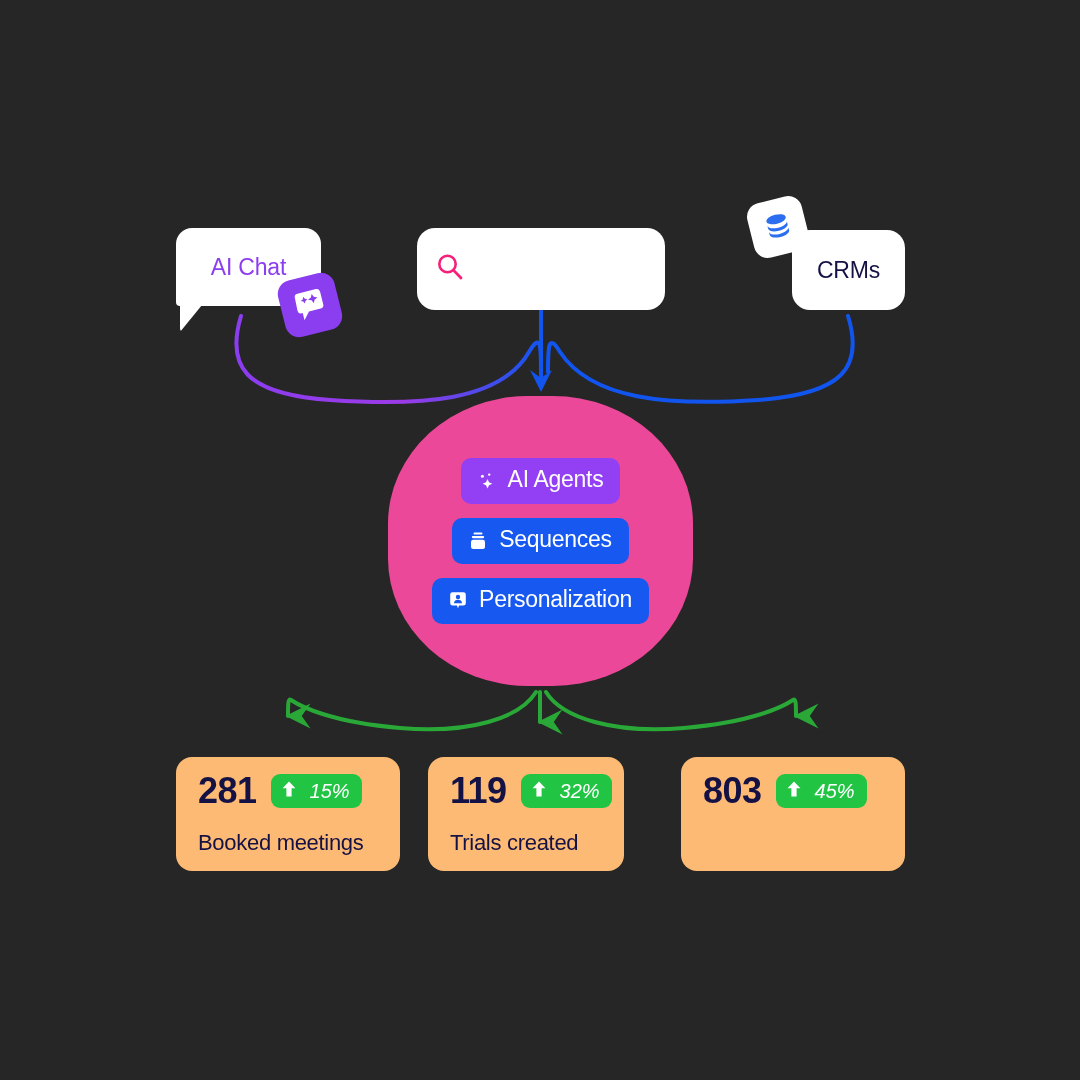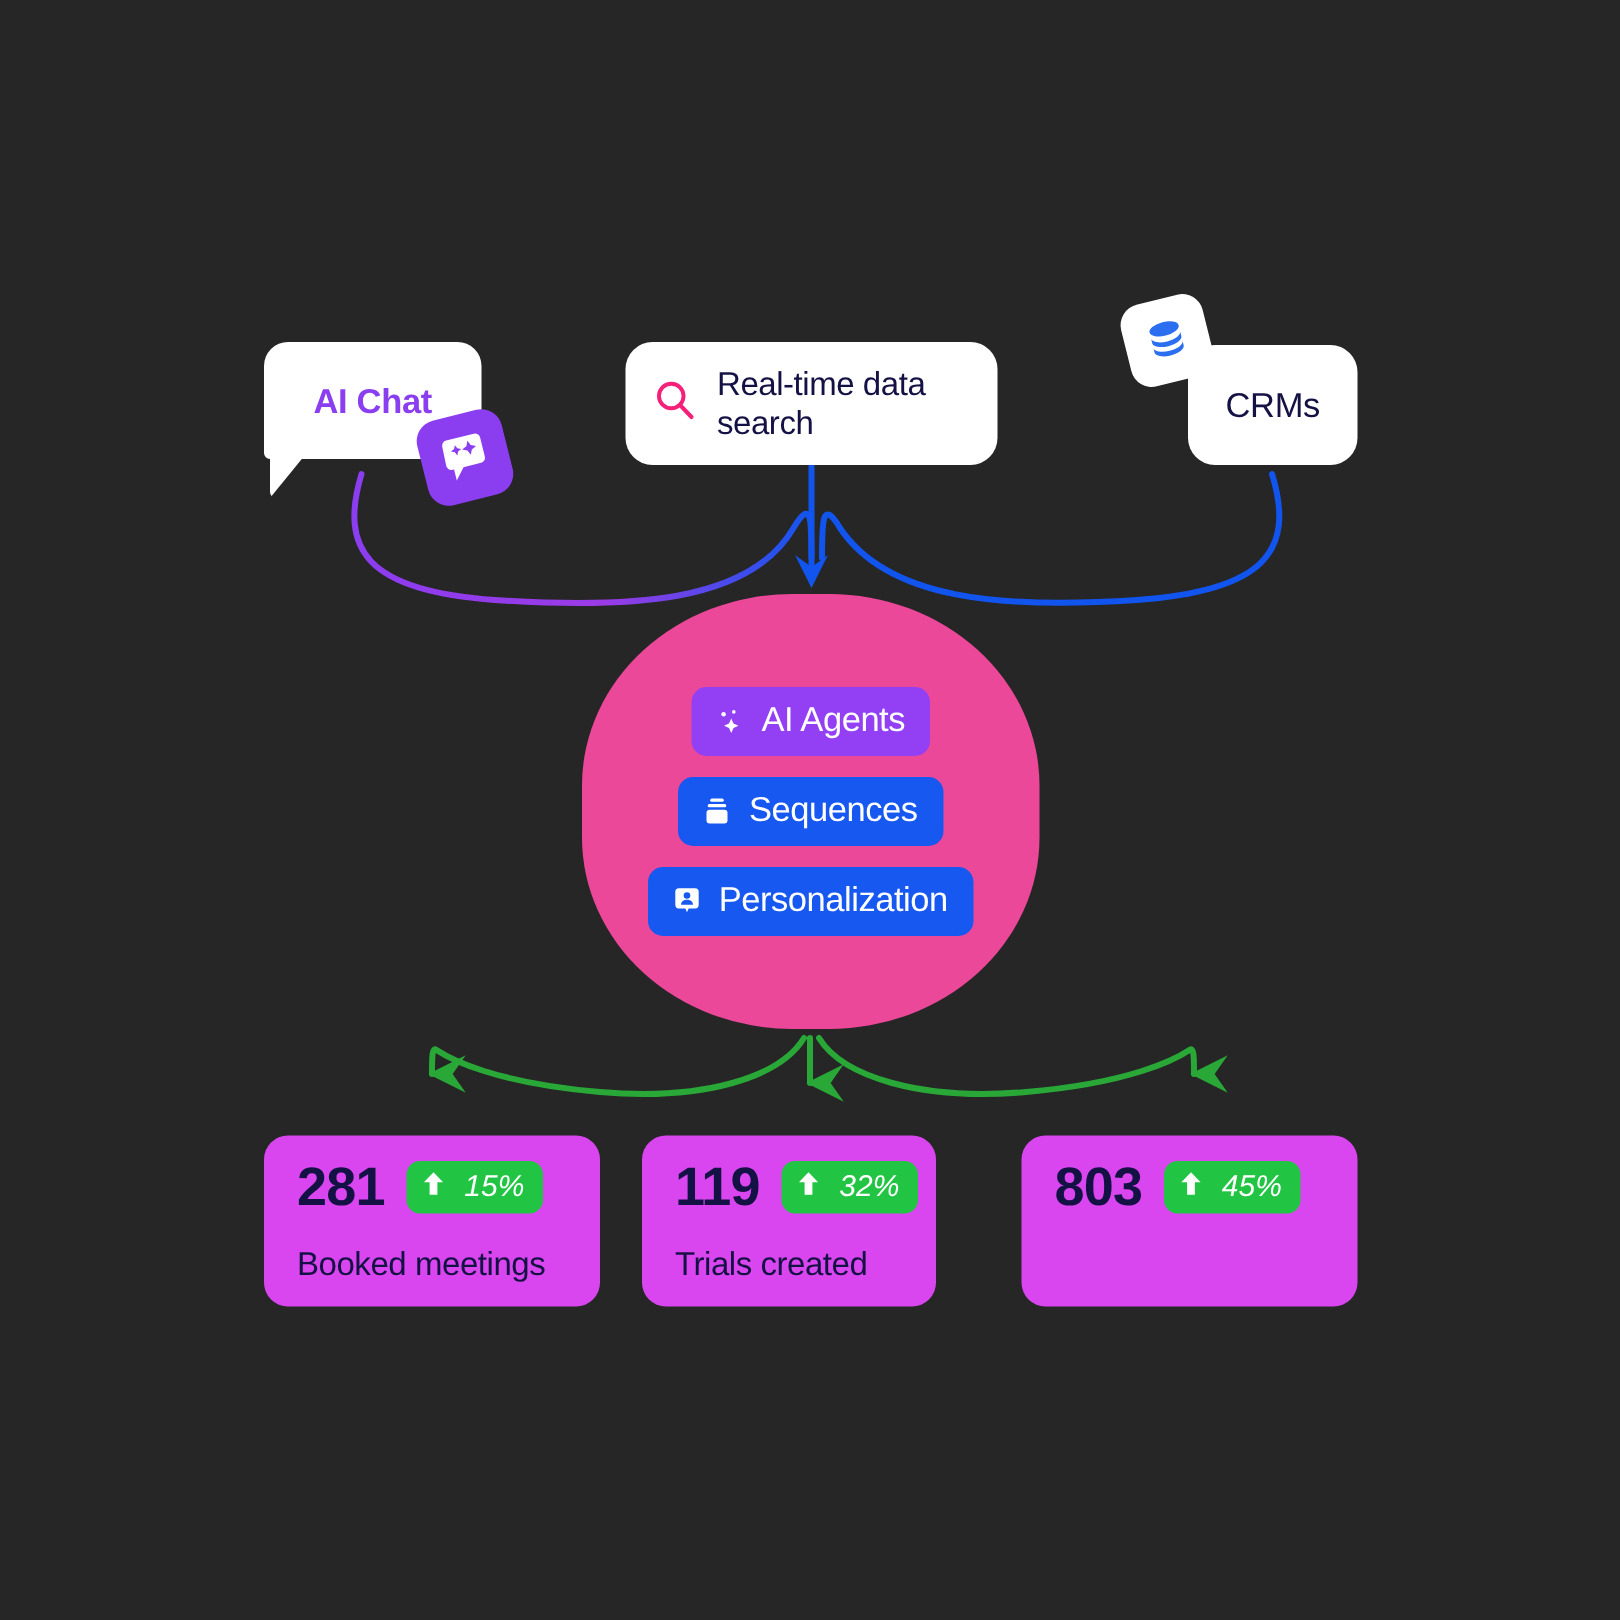--- a/index.html
+++ b/index.html
@@ -59,21 +59,21 @@
     bottom: -26px;
     width: 0; height: 0;
     border-left: 22px solid #ffffff;
     border-bottom: 27px solid transparent;
     border-bottom-left-radius: 4px;
   }
   .ai-chat-label {
     font-size: 23px;
     color: #8B3DF0;
     letter-spacing: -0.2px;
-    font-weight: 700;
+    font-weight: 400;
     position: relative;
     z-index: 2;
   }
 
   
   #ai-chat-badge {
     position: absolute;
     left: 281px;
     top: 276px;
     width: 58px;
@@ -168,21 +168,21 @@
   }
   .pill.purple { background: #9340F5; }
   .pill.blue   { background: #1758F0; }
   .pill .pill-label { position: relative; top: -1px; }
 
   
   .stat-card {
     position: absolute;
     top: 757px;
     height: 114px;
-    background: #d946ef;
+    background: #fdba74;
     border-radius: 16px;
     z-index: 3;
     padding: 16px 20px 0 22px;
   }
   #stat-card-0 { left: 176px; width: 224px; }
   #stat-card-1 { left: 428px; width: 196px; }
   #stat-card-2 { left: 681px; width: 224px; }
 
   .stat-top {
     display: flex;
@@ -286,24 +286,20 @@
     </svg>
   </div>
 
   <div class="card" id="search-card">
     <span style="flex:0 0 auto;">
       <svg width="30" height="30" viewBox="0 0 30 30">
         <circle cx="12.5" cy="12" r="8.2" fill="none" stroke="#F52079" stroke-width="2.6"></circle>
         <line x1="18.4" y1="18.1" x2="26" y2="26" stroke="#F52079" stroke-width="2.8" stroke-linecap="round"></line>
       </svg>
     </span>
-    <span class="search-text">
-      <span>Real-time data</span><br>
-      <span>search</span>
-    </span>
   </div>
 
   <div class="card" id="crm-card">
     <span class="crm-label">CRMs</span>
   </div>
 
   <div id="crm-badge">
     <svg width="34" height="34" viewBox="0 0 34 34">
       <ellipse cx="17" cy="9" rx="10" ry="4.6" fill="#2B6EF0"></ellipse>
       <path d="M7 13.2 c0 2.5 4.5 4.5 10 4.5 s10 -2 10 -4.5 v3.2

